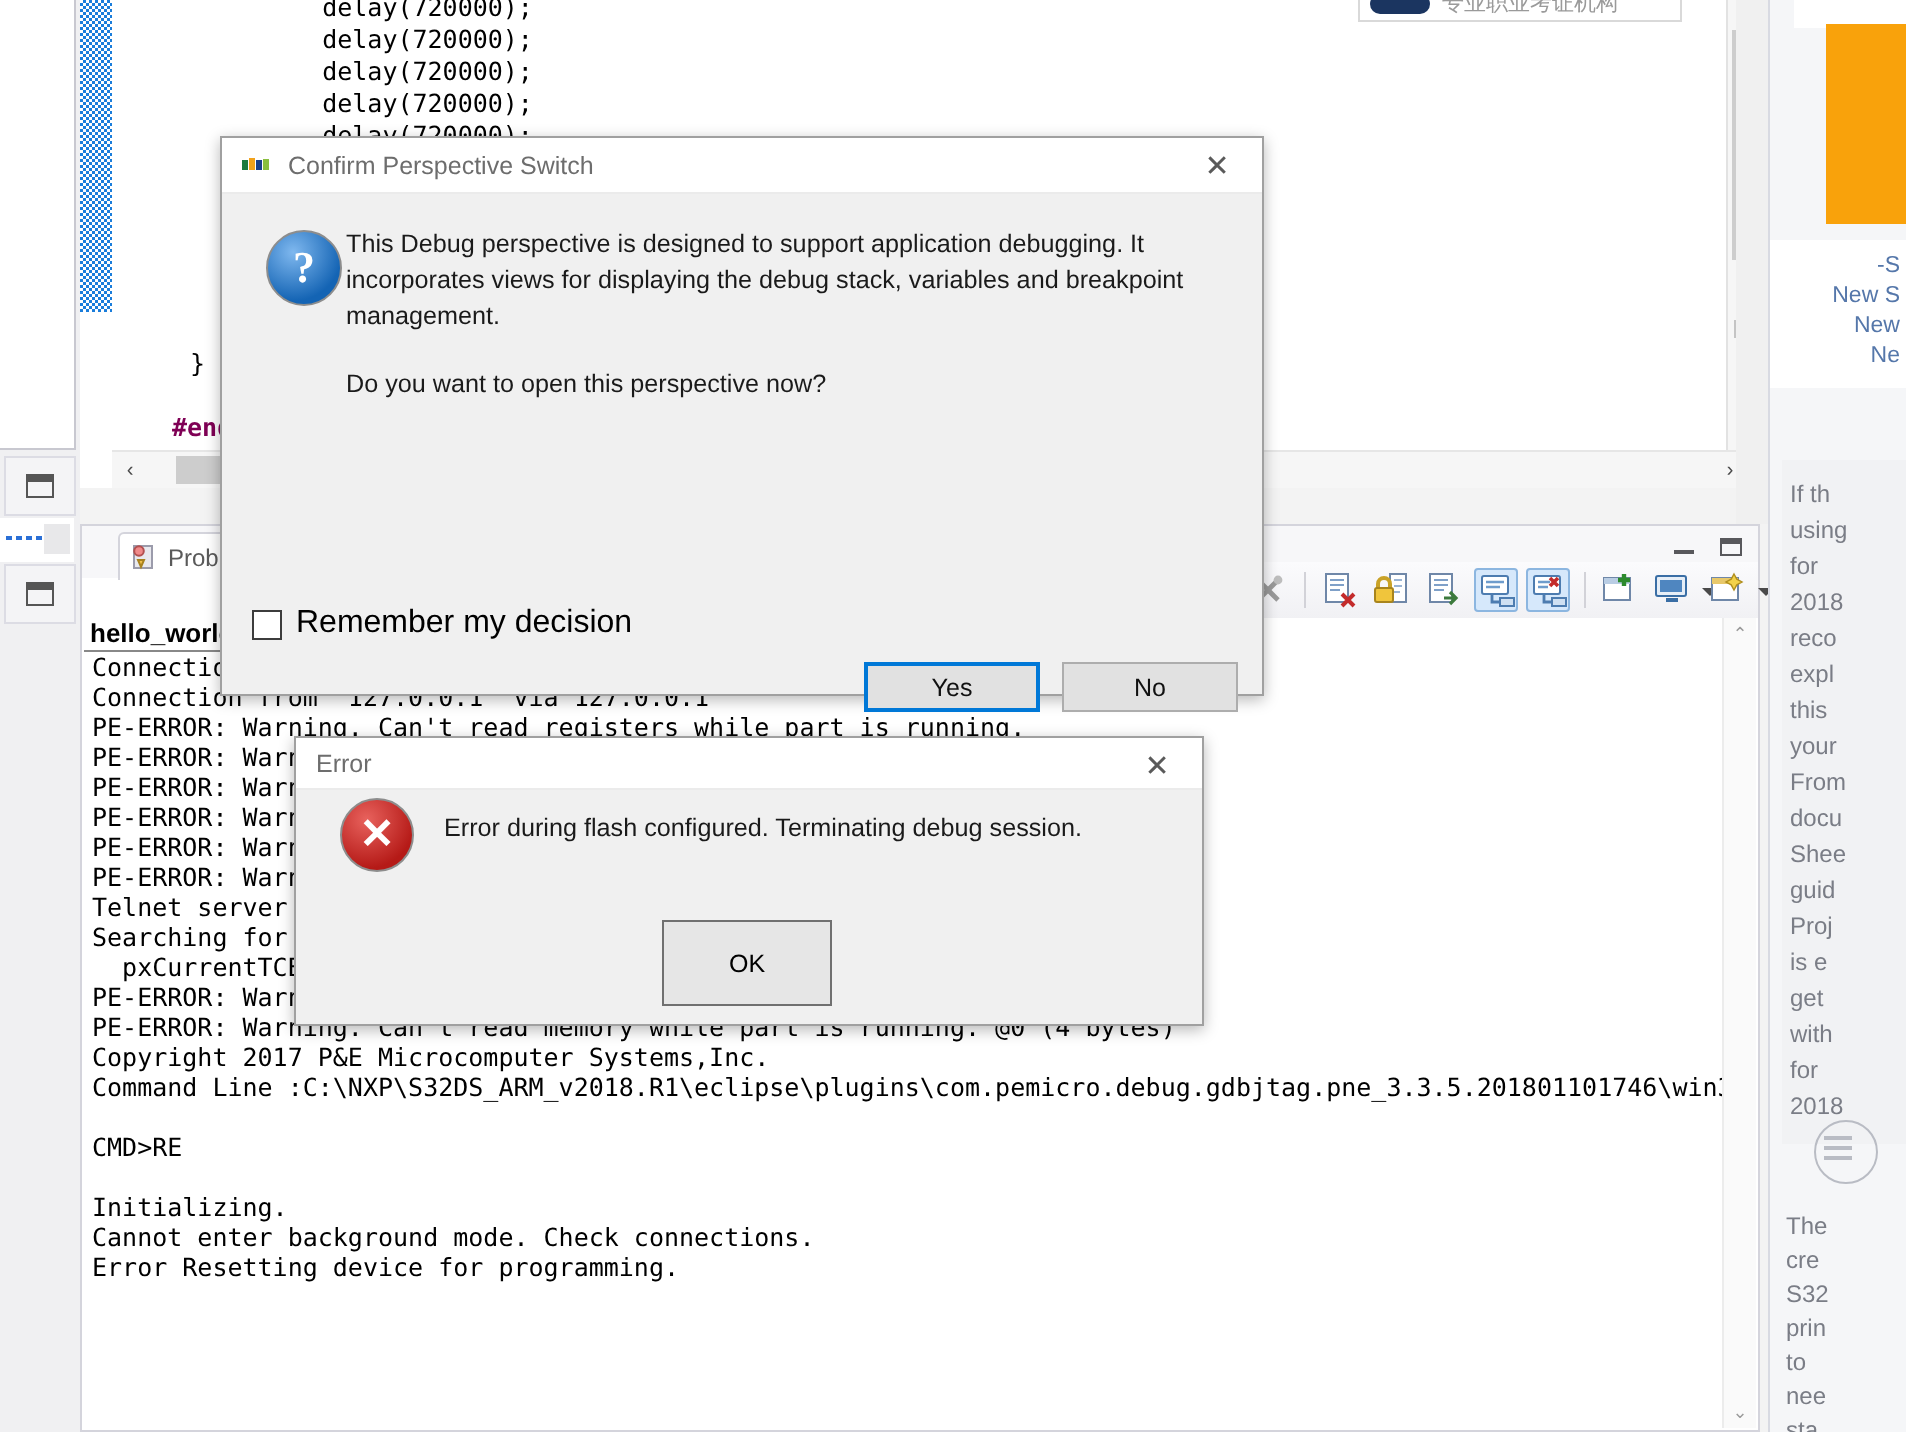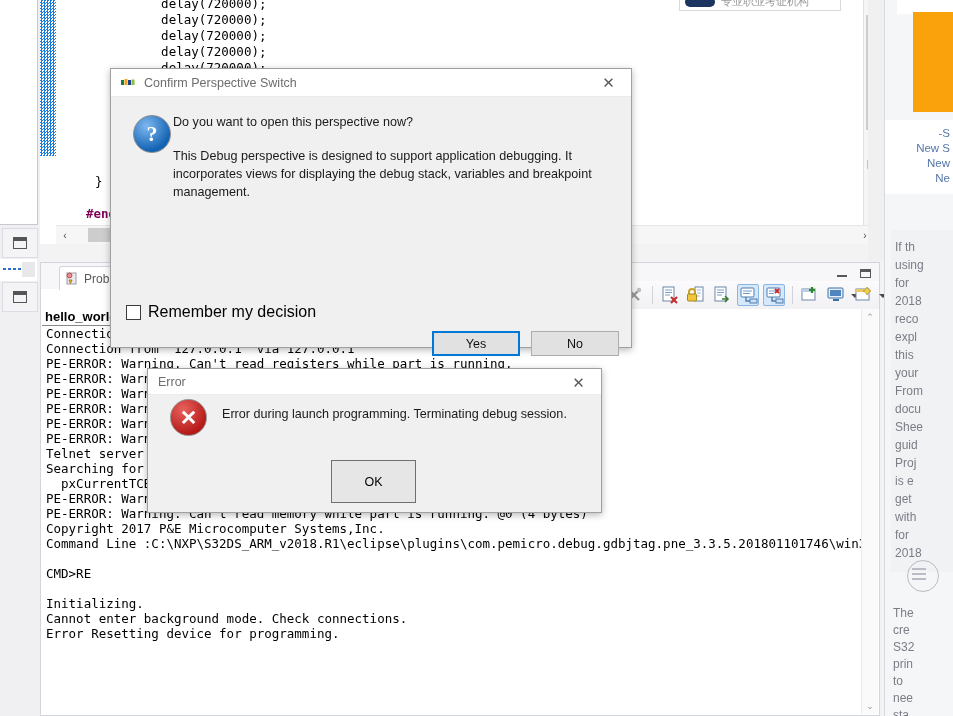--- a/index.html
+++ b/index.html
@@ -368,37 +368,37 @@
           <rect x="7" y="4" width="3" height="5" fill="#1b3f8a"></rect>
           <rect x="10.5" y="3.5" width="3" height="5.5" fill="#8abf3f"></rect>
         </svg>
       </span>
       <span class="tt">Confirm Perspective Switch</span>
       <span class="dlg-close">✕</span>
     </div>
     <div class="dp-body">
       <div class="dp-qicon">?</div>
       <div class="dp-text">
+        <p>This Debug perspective is designed to support application debugging.  It incorporates views for displaying the debug stack, variables and breakpoint management.</p>
         <p>Do you want to open this perspective now?</p>
-        <p>This Debug perspective is designed to support application debugging.  It incorporates views for displaying the debug stack, variables and breakpoint management.</p>
       </div>
       <label class="dp-remember">
         <span class="cb"></span>
         <span>Remember my decision</span>
       </label>
       <div class="dp-buttons">
         <button class="btn default">Yes</button>
         <button class="btn">No</button>
       </div>
     </div>
   </div>
 
   <div class="dlg" id="dlg-error">
     <div class="dlg-title small">
       <span class="tt">Error</span>
       <span class="dlg-close">✕</span>
     </div>
     <div class="de-icon">✕</div>
-    <div class="de-text">Error during launch programming. Terminating debug session.</div>
+    <div class="de-text">Error during flash configured. Terminating debug session.</div>
     <button class="de-btn">OK</button>
   </div>
 
 </div>
 
 </body></html>

